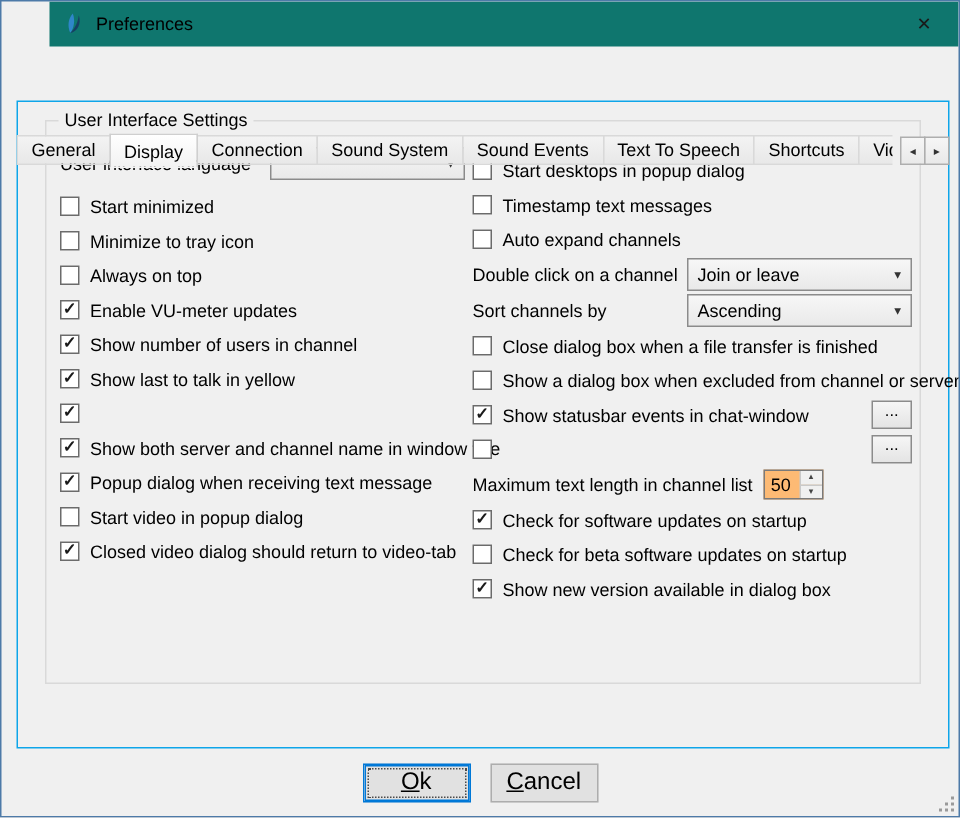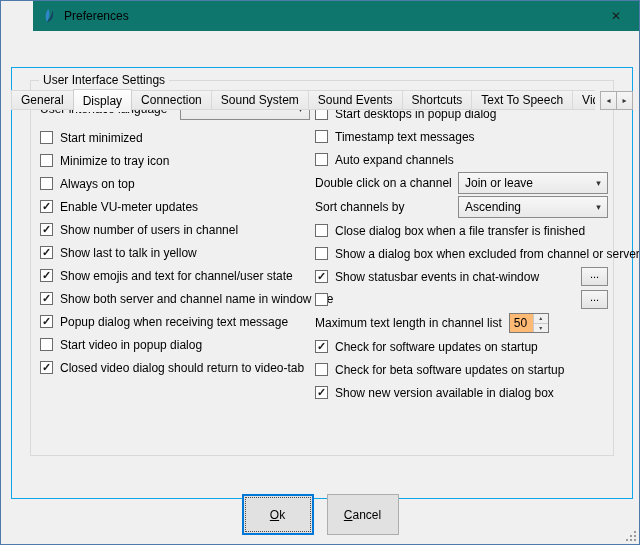--- a/index.html
+++ b/index.html
@@ -116,23 +116,23 @@
     border:1px solid #8b8b8b; background:linear-gradient(#f6f6f6,#e4e4e4);
     font-family:inherit; font-size:11px; line-height:8px;
     display:flex; align-items:center; justify-content:center; padding-bottom:5px;
   }
   
   .footer {
     position:absolute; left:0; right:0; bottom:9px;
     display:flex; justify-content:center; gap:13px;
   }
   .btn {
-    min-width:72px; height:41px;
+    min-width:72px; height:26px;
     background:#e1e1e1; border:1px solid #adadad;
-    font-family:inherit; font-size:12px;
+    font-family:inherit; font-size:16px;
     display:flex; align-items:center; justify-content:center;
   }
   .btn-text { display:block; }
   .btn-text::first-letter { text-decoration:underline; }
   .default-btn {
     border:1px solid #0078d7;
     box-shadow: inset 0 0 0 1px #0078d7;
     outline:1px dotted #4a4a4a; outline-offset:-4px;
   }
   .grip { position:absolute; right:2px; bottom:2px; }
@@ -155,22 +155,22 @@
     </div>
   </div>
 
   <div class="tabbar">
     <div class="tab-strip">
         <div class="tab">General</div>
         <div class="tab active">Display</div>
         <div class="tab">Connection</div>
         <div class="tab">Sound System</div>
         <div class="tab">Sound Events</div>
+        <div class="tab">Text To Speech</div>
         <div class="tab">Shortcuts</div>
-        <div class="tab">Text To Speech</div>
         <div class="tab">Video</div>
       </div>
     <div class="tab-scroll">
       <div class="tab-scroll-btn">
         <span>◂</span>
       </div>
       <div class="tab-scroll-btn">
         <span>▸</span>
       </div>
     </div>
@@ -208,21 +208,20 @@
             <div class="row">
               <span class="checkbox checked">✓</span>
               <span class="clabel">Show number of users in channel</span>
             </div>
             <div class="row">
               <span class="checkbox checked">✓</span>
               <span class="clabel">Show last to talk in yellow</span>
             </div>
             <div class="row">
               <span class="checkbox checked">✓</span>
-              <span class="clabel">Show emojis and text for channel/user state</span>
             </div>
             <div class="row">
               <span class="checkbox checked">✓</span>
               <span class="clabel">Show both server and channel name in window title</span>
             </div>
             <div class="row">
               <span class="checkbox checked">✓</span>
               <span class="clabel">Popup dialog when receiving text message</span>
             </div>
             <div class="row">

